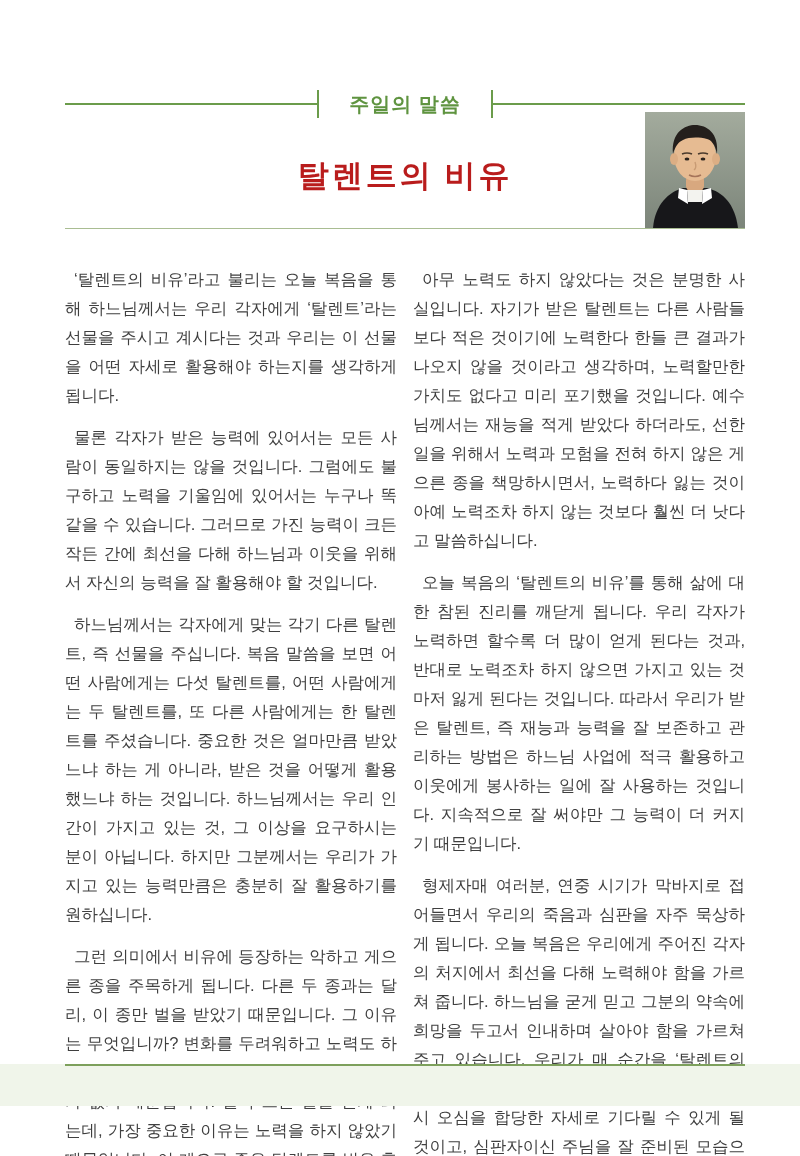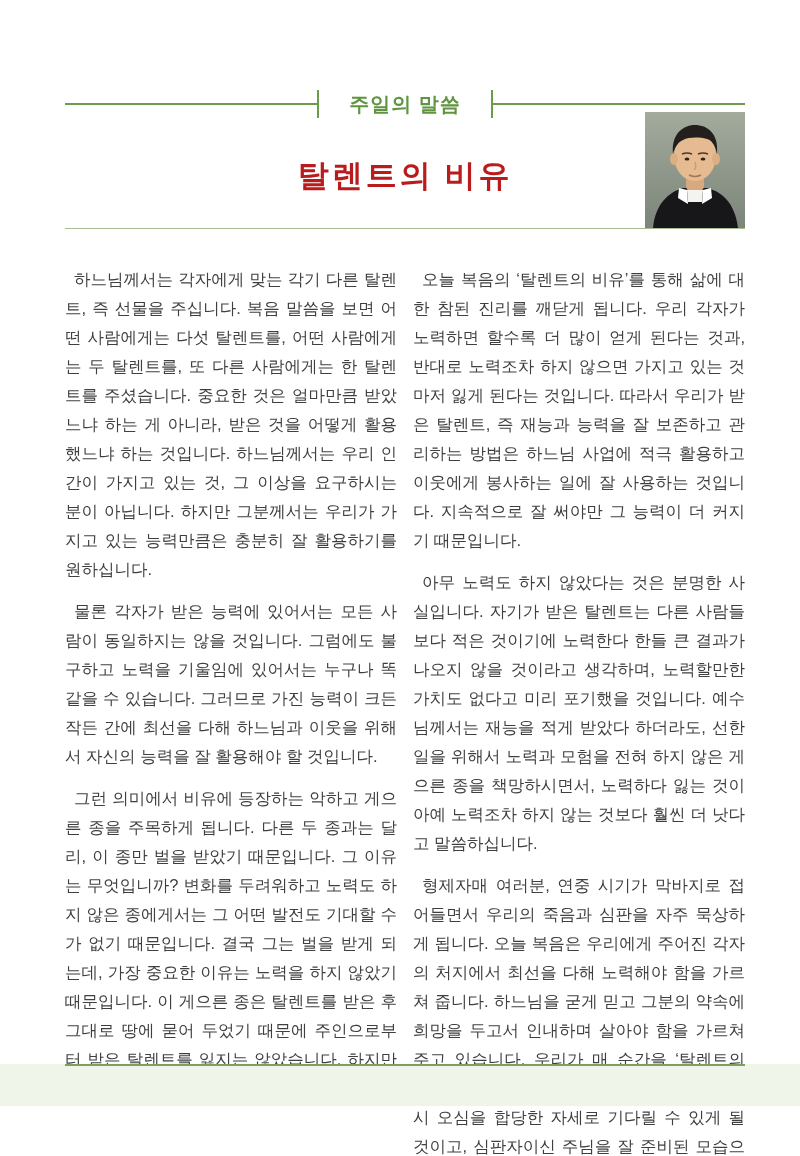--- a/index.html
+++ b/index.html
@@ -100,27 +100,28 @@
       <path d="M50 50 Q52 56 49 58" stroke="#c89b74" stroke-width="1.4" fill="none"></path>
       <path d="M44 63 Q50 66 56 63" stroke="#a5745a" stroke-width="1.6" fill="none"></path>
     </svg>
   </div>
 
   <div class="divider"></div>
 
 
   <div class="columns">
     <div class="col">
+      <p>‘탈렌트의 비유’라고 불리는 오늘 복음을 통해 하느님께서는 우리 각자에게 ‘탈렌트’라는 선물을 주시고 계시다는 것과 우리는 이 선물을 어떤 자세로 활용해야 하는지를 생각하게 됩니다.</p>
+      <p>물론 각자가 받은 능력에 있어서는 모든 사람이 동일하지는 않을 것입니다. 그럼에도 불구하고 노력을 기울임에 있어서는 누구나 똑같을 수 있습니다. 그러므로 가진 능력이 크든 작든 간에 최선을 다해 하느님과 이웃을 위해서 자신의 능력을 잘 활용해야 할 것입니다.</p>
       <p>하느님께서는 각자에게 맞는 각기 다른 탈렌트, 즉 선물을 주십니다. 복음 말씀을 보면 어떤 사람에게는 다섯 탈렌트를, 어떤 사람에게는 두 탈렌트를, 또 다른 사람에게는 한 탈렌트를 주셨습니다. 중요한 것은 얼마만큼 받았느냐 하는 게 아니라, 받은 것을 어떻게 활용했느냐 하는 것입니다. 하느님께서는 우리 인간이 가지고 있는 것, 그 이상을 요구하시는 분이 아닙니다. 하지만 그분께서는 우리가 가지고 있는 능력만큼은 충분히 잘 활용하기를 원하십니다.</p>
-      <p>물론 각자가 받은 능력에 있어서는 모든 사람이 동일하지는 않을 것입니다. 그럼에도 불구하고 노력을 기울임에 있어서는 누구나 똑같을 수 있습니다. 그러므로 가진 능력이 크든 작든 간에 최선을 다해 하느님과 이웃을 위해서 자신의 능력을 잘 활용해야 할 것입니다.</p>
       <p>그런 의미에서 비유에 등장하는 악하고 게으른 종을 주목하게 됩니다. 다른 두 종과는 달리, 이 종만 벌을 받았기 때문입니다. 그 이유는 무엇입니까? 변화를 두려워하고 노력도 하지 않은 종에게서는 그 어떤 발전도 기대할 수가 없기 때문입니다. 결국 그는 벌을 받게 되는데, 가장 중요한 이유는 노력을 하지 않았기 때문입니다. 이 게으른 종은 탈렌트를 받은 후 그대로 땅에 묻어 두었기 때문에 주인으로부터 받은 탈렌트를 잃지는 않았습니다. 하지만 그가</p>
     </div>
     <div class="col">
+      <p>아무 노력도 하지 않았다는 것은 분명한 사실입니다. 자기가 받은 탈렌트는 다른 사람들보다 적은 것이기에 노력한다 한들 큰 결과가 나오지 않을 것이라고 생각하며, 노력할만한 가치도 없다고 미리 포기했을 것입니다. 예수님께서는 재능을 적게 받았다 하더라도, 선한 일을 위해서 노력과 모험을 전혀 하지 않은 게으른 종을 책망하시면서, 노력하다 잃는 것이 아예 노력조차 하지 않는 것보다 훨씬 더 낫다고 말씀하십니다.</p>
       <p>오늘 복음의 ‘탈렌트의 비유’를 통해 삶에 대한 참된 진리를 깨닫게 됩니다. 우리 각자가 노력하면 할수록 더 많이 얻게 된다는 것과, 반대로 노력조차 하지 않으면 가지고 있는 것마저 잃게 된다는 것입니다. 따라서 우리가 받은 탈렌트, 즉 재능과 능력을 잘 보존하고 관리하는 방법은 하느님 사업에 적극 활용하고 이웃에게 봉사하는 일에 잘 사용하는 것입니다. 지속적으로 잘 써야만 그 능력이 더 커지기 때문입니다.</p>
-      <p>아무 노력도 하지 않았다는 것은 분명한 사실입니다. 자기가 받은 탈렌트는 다른 사람들보다 적은 것이기에 노력한다 한들 큰 결과가 나오지 않을 것이라고 생각하며, 노력할만한 가치도 없다고 미리 포기했을 것입니다. 예수님께서는 재능을 적게 받았다 하더라도, 선한 일을 위해서 노력과 모험을 전혀 하지 않은 게으른 종을 책망하시면서, 노력하다 잃는 것이 아예 노력조차 하지 않는 것보다 훨씬 더 낫다고 말씀하십니다.</p>
       <p><span>형제자매 여러분, 연중 시기가 막바지로 접어들면서 우리의 죽음과 심판을 자주 묵상하게 됩니다. 오늘 복음은 우리에게 주어진 각자의 처지에서 최선을 다해 노력해야 함을 가르쳐 줍니다. 하느님을 굳게 믿고 그분의 약속에 희망을 두고서 인내하며 살아야 함을 가르쳐 주고 있습니다. 우리가 매 순간을 ‘탈렌트의 비유’의 가르침대로 살아간다면, 예수님의 다시 오심을 합당한 자세로 기다릴 수 있게 될 것이고, 심판자이신 주님을 잘 준비된 모습으로 만나 뵐 수 있게 될 것입니다.</span></p>
     </div>
   </div>
 
   <div class="footer-band"></div>
   <div class="footer-line"></div>
 
 </div>
 
 </body></html>

